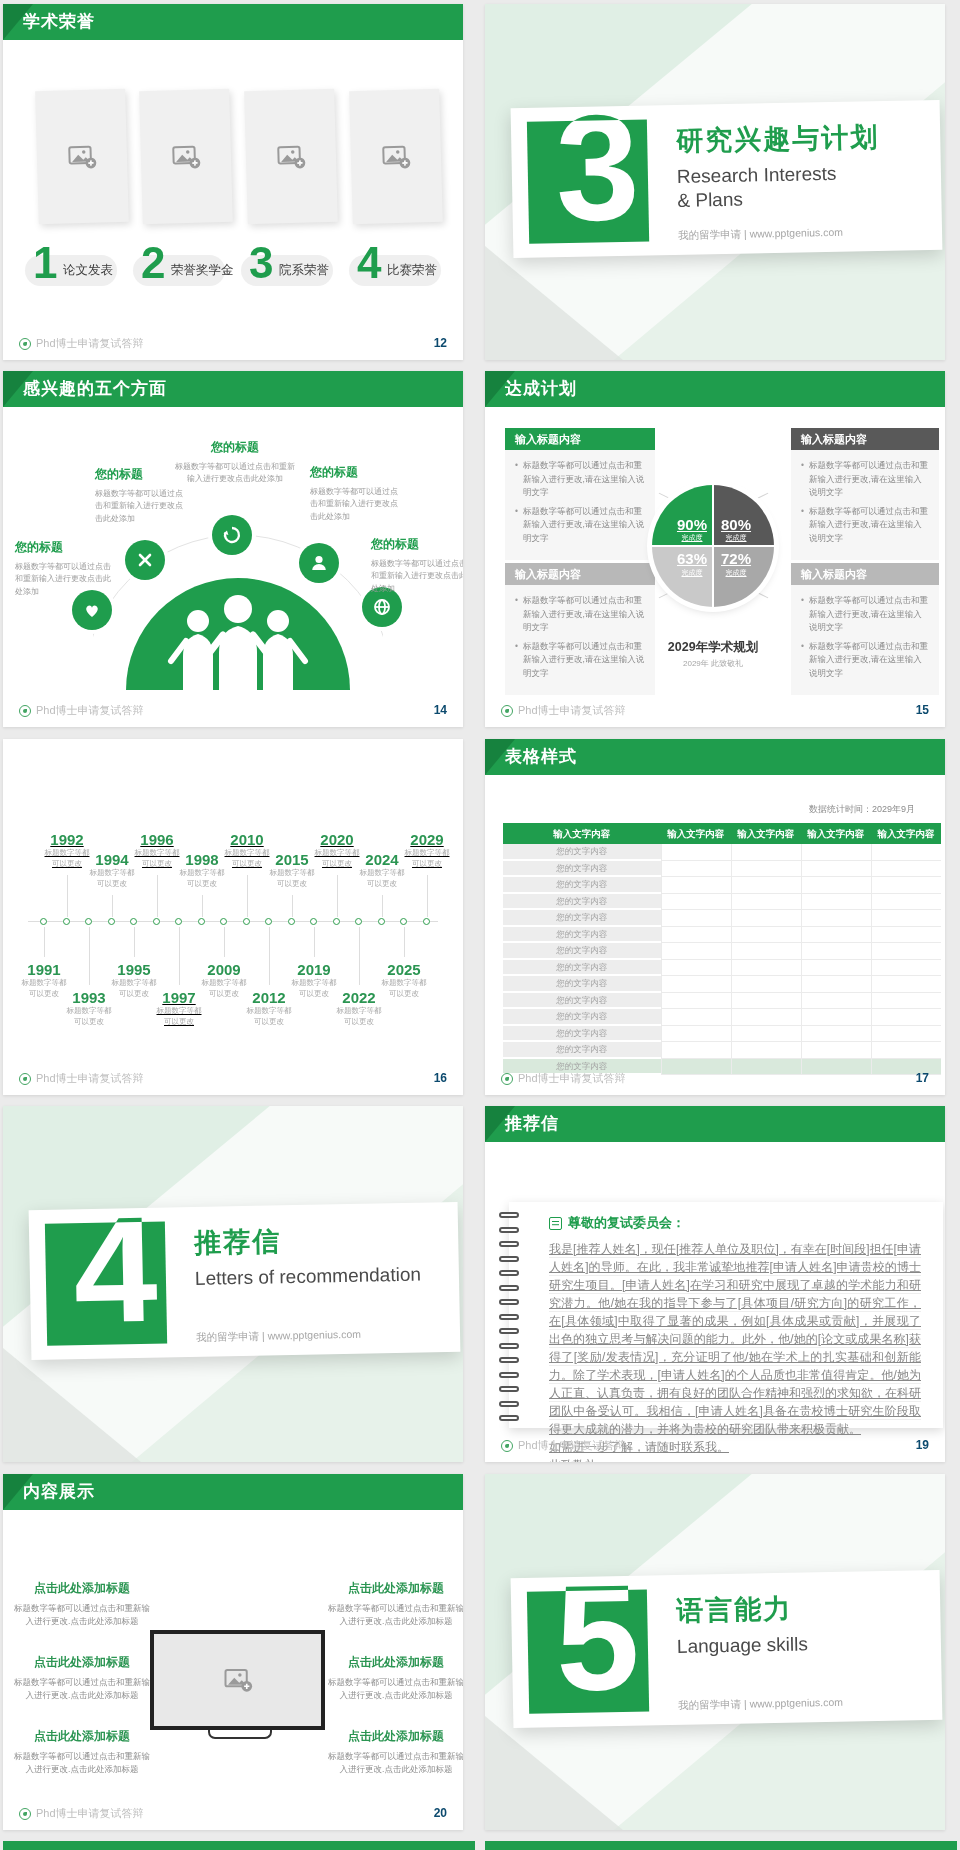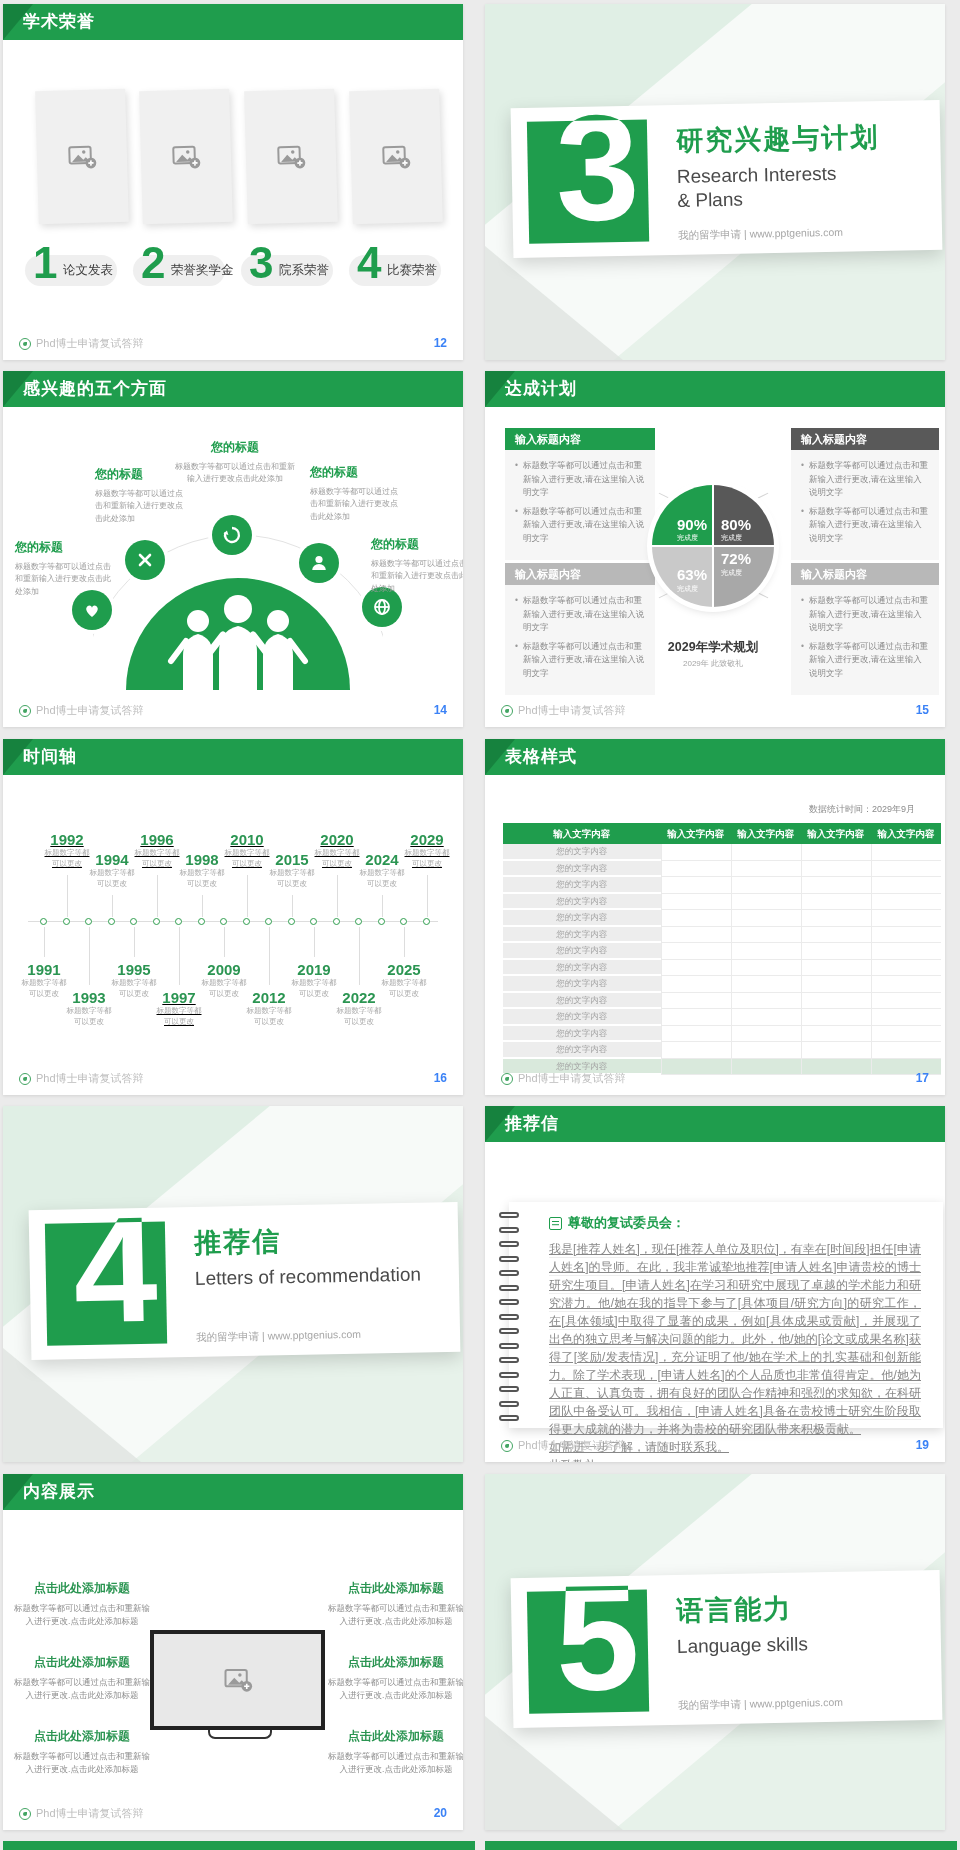--- a/index.html
+++ b/index.html
@@ -15,21 +15,21 @@
   
   .sbar{position:relative;height:36px;background:var(--green);}
   .sbar::before{content:"";position:absolute;left:0;top:0;border-top:36px solid rgba(0,60,25,.28);border-right:30px solid transparent;width:0;height:0;}
   .sbar .stitle{position:absolute;left:20px;top:0;line-height:36px;color:#fff;font-size:17px;font-weight:bold;letter-spacing:1px;}
 
   
   .sfoot{position:absolute;left:0;right:0;bottom:8px;height:16px;}
   .sfoot .brand{position:absolute;left:16px;top:0;font-size:11px;color:#bcbcbc;display:flex;align-items:center;gap:5px;}
   .brand-ic{width:12px;height:12px;border:1px solid #43a563;border-radius:50%;display:inline-block;position:relative;}
   .brand-ic::after{content:"";position:absolute;left:3px;top:3px;width:4px;height:4px;background:#43a563;border-radius:50% 0 50% 50%;}
-  .sfoot .pnum{position:absolute;right:16px;top:0;font-size:12px;font-weight:bold;color:#3b82f6;margin-left:18px;}
+  .sfoot .pnum{position:absolute;right:16px;top:0;font-size:12px;font-weight:bold;color:#0c4a6e;margin-left:18px;}
 
   
   .ph-ic{display:block;}
 
   
   .hcard{position:absolute;width:90px;height:133px;top:86px;background:#f0f0f0;transform:rotate(-1.6deg);box-shadow:2px 3px 7px rgba(0,0,0,.13);display:flex;align-items:center;justify-content:center;}
   .pill{position:absolute;top:251px;width:92px;height:31px;background:#efefef;border-radius:16px;}
   .pill .pnumber{position:absolute;left:8px;top:-14px;font-size:44px;font-weight:800;color:var(--green);line-height:44px;}
   .pill .plabel{position:absolute;left:38px;right:4px;top:0;line-height:31px;font-size:12.5px;color:#3c3c3c;text-align:center;white-space:nowrap;}
 
@@ -56,23 +56,23 @@
   
   .pbox{position:absolute;}
   .pbox .phead{height:22px;line-height:22px;padding-left:10px;color:#fff;font-size:11px;font-weight:bold;}
   .pbox .pbody{background:#f6f6f6;padding:9px 10px;}
   .pbox .bullet{font-size:8.5px;color:#8b8b8b;line-height:1.6;margin-bottom:5px;position:relative;padding-left:8px;}
   .pbox .bullet::before{content:"•";position:absolute;left:0;color:#9a9a9a;}
   .ph-green{background:var(--green);} .ph-dark{background:#595959;} .ph-gray{background:#b8b8b8;}
   .donut{position:absolute;left:167px;top:114px;width:122px;height:122px;border-radius:50%;overflow:hidden;display:grid;grid-template-columns:1fr 1fr;grid-template-rows:1fr 1fr;gap:2px;background:#fff;box-shadow:0 0 0 5px #fff,0 4px 10px rgba(0,0,0,.18);}
   .quad{position:relative;color:#fff;}
   .q-tl{background:var(--green);} .q-tr{background:#585858;} .q-bl{background:#c9c9c9;} .q-br{background:#a8a8a8;}
-  .qlabel{position:absolute;text-align:left;}
+  .qlabel{position:absolute;text-align:center;text-decoration:underline;}
   .q-tl .qlabel{right:5px;bottom:2px;} .q-tr .qlabel{left:7px;bottom:2px;}
-  .q-bl .qlabel{right:5px;top:20px;} .q-br .qlabel{left:7px;top:4px;}
+  .q-bl .qlabel{right:5px;top:4px;} .q-br .qlabel{left:7px;top:4px;}
   .qv{font-size:15px;font-weight:bold;line-height:1.1;}
   .ql{font-size:7px;}
   .pline{position:absolute;height:1px;background:#d5d5d5;width:38px;}
   .plan-cap1{position:absolute;left:128px;top:268px;width:200px;text-align:center;font-size:12.5px;font-weight:bold;color:#3a3a3a;}
   .plan-cap2{position:absolute;left:128px;top:287px;width:200px;text-align:center;font-size:8px;color:#a5a5a5;}
 
   
   .tl-axis{position:absolute;left:25px;right:25px;top:182px;height:1px;background:#ddd;}
   .tl-item{position:absolute;width:80px;text-align:center;}
   .tl-item.top.high{top:92px;text-decoration:underline;} .tl-item.top.low{top:112px;}
@@ -357,23 +357,20 @@
     <div class="sfoot">
       <span class="brand">
           <span class="brand-ic"></span>
           <span>Phd博士申请复试答辩</span>
         </span>
       <span class="pnum">15</span>
     </div>
   </div>
 
   <div class="slide" style="left:3px;top:739px;">
-    <div class="sbar">
-      <span class="stitle">时间轴</span>
-    </div>
     <div id="tl-canvas" style="position:absolute;inset:0;">
       <div class="tl-axis"></div>
     <div class="tl-item bottom high" style="left: 1px;">
           <div class="tl-year">1991</div>
           <div class="tl-cap">标题数字等都</div>
           <div class="tl-cap">可以更改</div>
         </div>
         <div class="tl-line bottom high" style="left: 41px;"></div>
         <div class="tl-dot" style="left: 41px;"></div>
         <div class="tl-item top high" style="left: 24px;">

